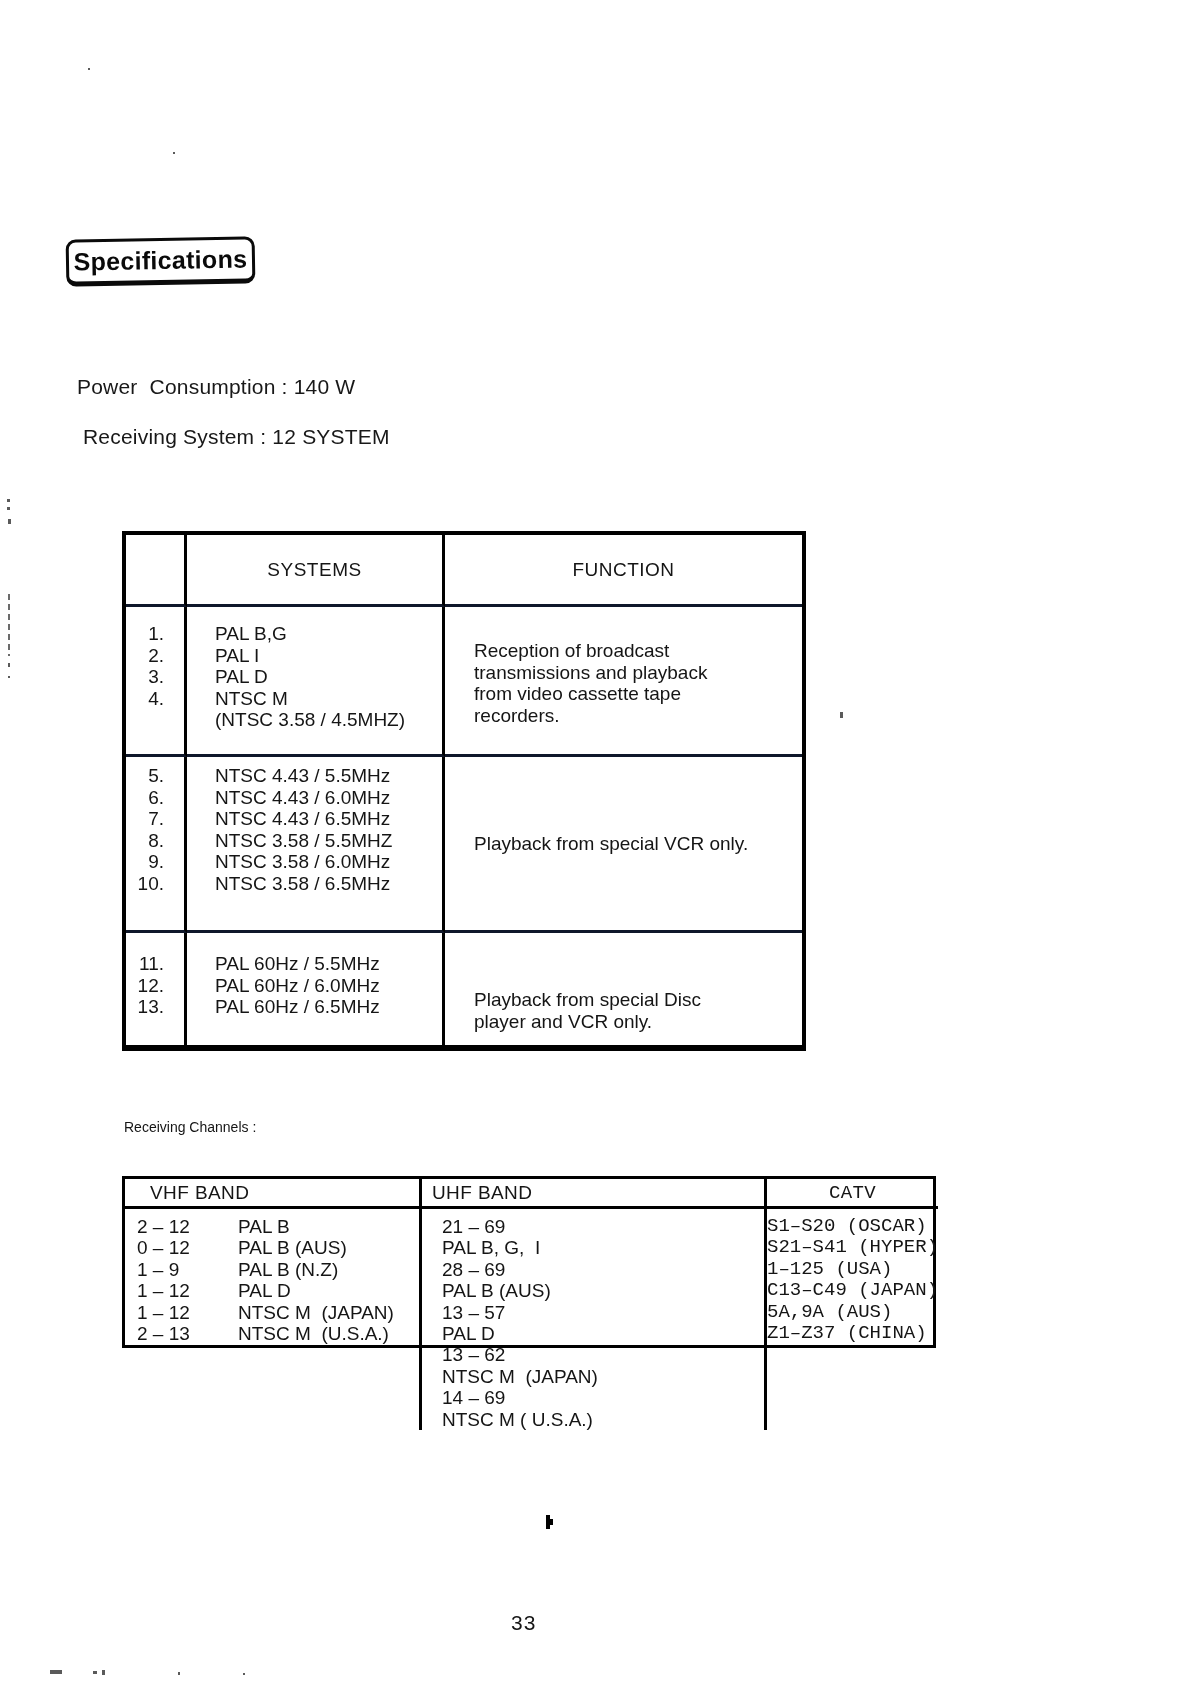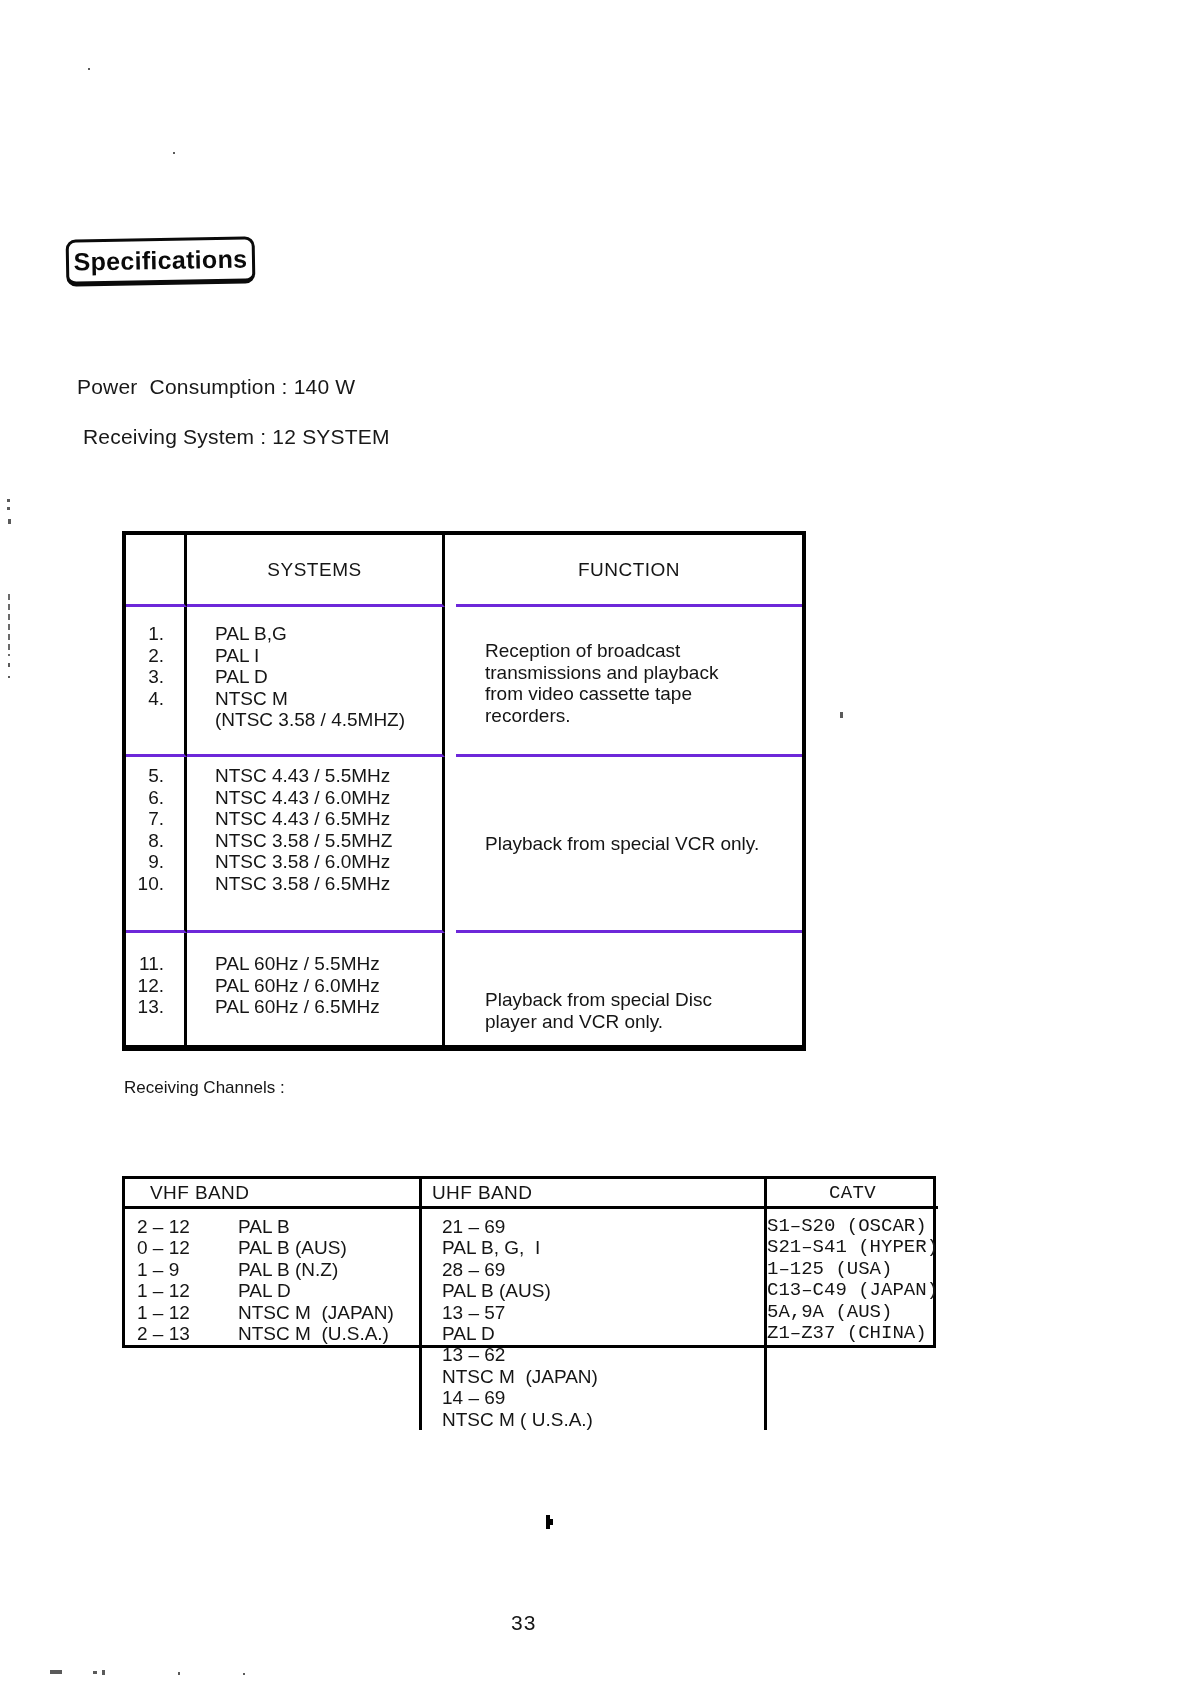--- a/index.html
+++ b/index.html
@@ -36,36 +36,36 @@
   
   .sys-table{
     position:absolute;left:122px;top:531px;
     width:684px;height:520px;
     border:4px solid #000;border-bottom-width:6px;
     display:grid;
     grid-template-columns:61px 258px 1fr;
     grid-template-rows:72px 150px 176px 1fr;
     font-size:19px;
   }
-  .sys-table .cell{border-right:3px solid #000;border-bottom:3px solid #6d28d9;}
-  .sys-table .cell.lastcol{border-right:none;margin-left:11px;}
+  .sys-table .cell{border-right:3px solid #000;border-bottom:3px solid #0f172a;}
+  .sys-table .cell.lastcol{border-right:none;}
   .sys-table .cell.lastrow{border-bottom:none;}
   .sys-table .hdr{display:flex;align-items:center;justify-content:center;letter-spacing:.5px;}
   .ln{line-height:21.5px;white-space:pre;}
   .nums{text-align:right;padding-right:20px;}
   .syss{padding-left:28px;}
   .func{padding-left:29px;}
   .r1.nums,.r1.syss{padding-top:16px;}
   .r1.func{padding-top:33px;}
   .r2.nums,.r2.syss{padding-top:8px;}
   .r2.func{display:flex;flex-direction:column;justify-content:center;}
   .r3.nums,.r3.syss{padding-top:20px;}
   .r3.func{padding-top:56px;}
   
-  .rc-label{position:absolute;left:124px;top:1078px;font-size:17px;white-space:pre;}
+  .rc-label{position:absolute;left:124px;top:1119px;font-size:14px;white-space:pre;}
   .bands-table{
     position:absolute;left:122px;top:1176px;
     width:814px;height:172px;
     border:3px solid #000;
     display:grid;grid-template-columns:297px 345px 1fr;
     font-size:19px;
   }
   .band{border-right:3px solid #000;display:flex;flex-direction:column;}
   .band.last{border-right:none;font-family:Liberation Mono, monospace;}
   .band-header{

